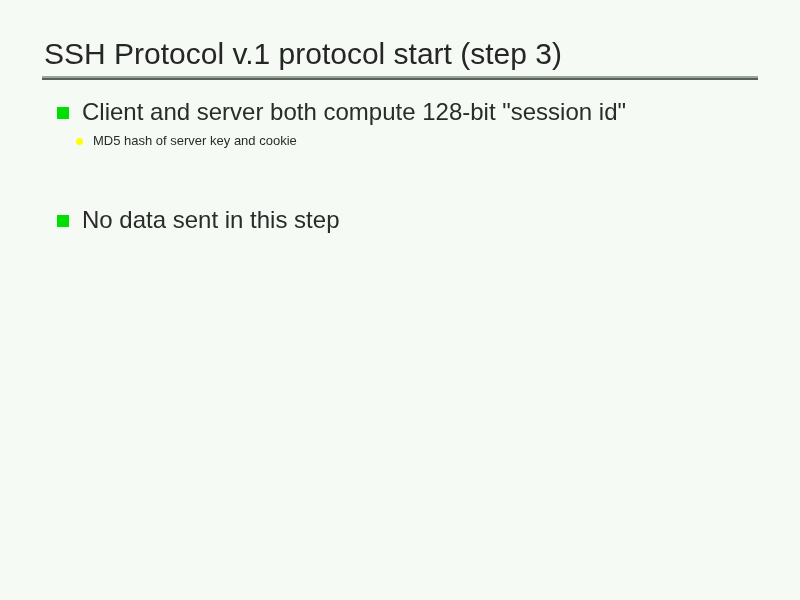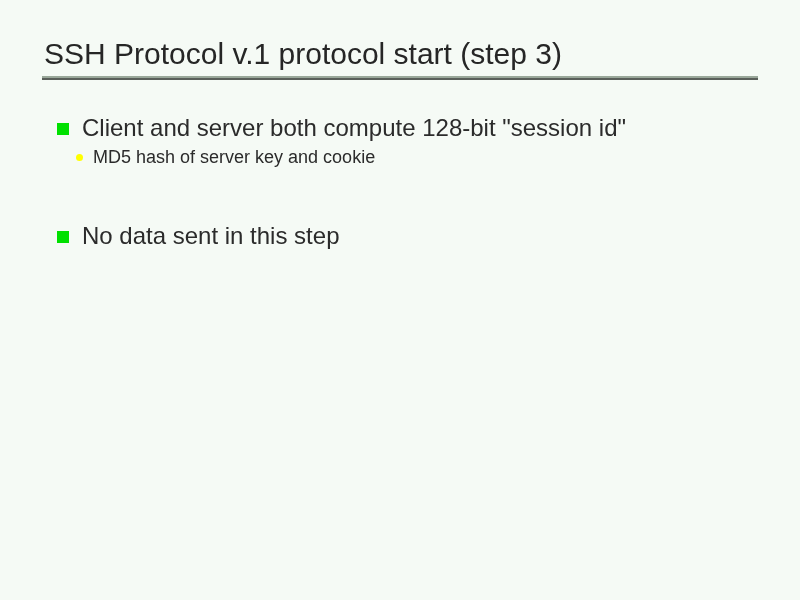--- a/index.html
+++ b/index.html
@@ -46,21 +46,21 @@
     height: 4px;
     border-top: 2px solid #9aa89a;
     border-bottom: 2px solid #5a5f5a;
     box-sizing: border-box;
   }
 
   
   .outline {
     position: absolute;
     left: 0;
-    top: 112px;
+    top: 96px;
     width: 800px;
   }
 
   .level1 {
     position: relative;
     padding-left: 82px;
     font-size: 24px;
     line-height: 31px;
     color: #2b2b2b;
     margin: 0;
@@ -73,21 +73,21 @@
     top: 11px;
     width: 12px;
     height: 12px;
     background: #00e000;
     display: block;
   }
 
   .level2 {
     position: relative;
     padding-left: 93px;
-    font-size: 18px;
+    font-size: 13px;
     line-height: 22px;
     color: #2b2b2b;
     margin: 0;
     white-space: nowrap;
   }
 
   .level2 .bullet-dot {
     position: absolute;
     left: 76px;
     top: 8px;

